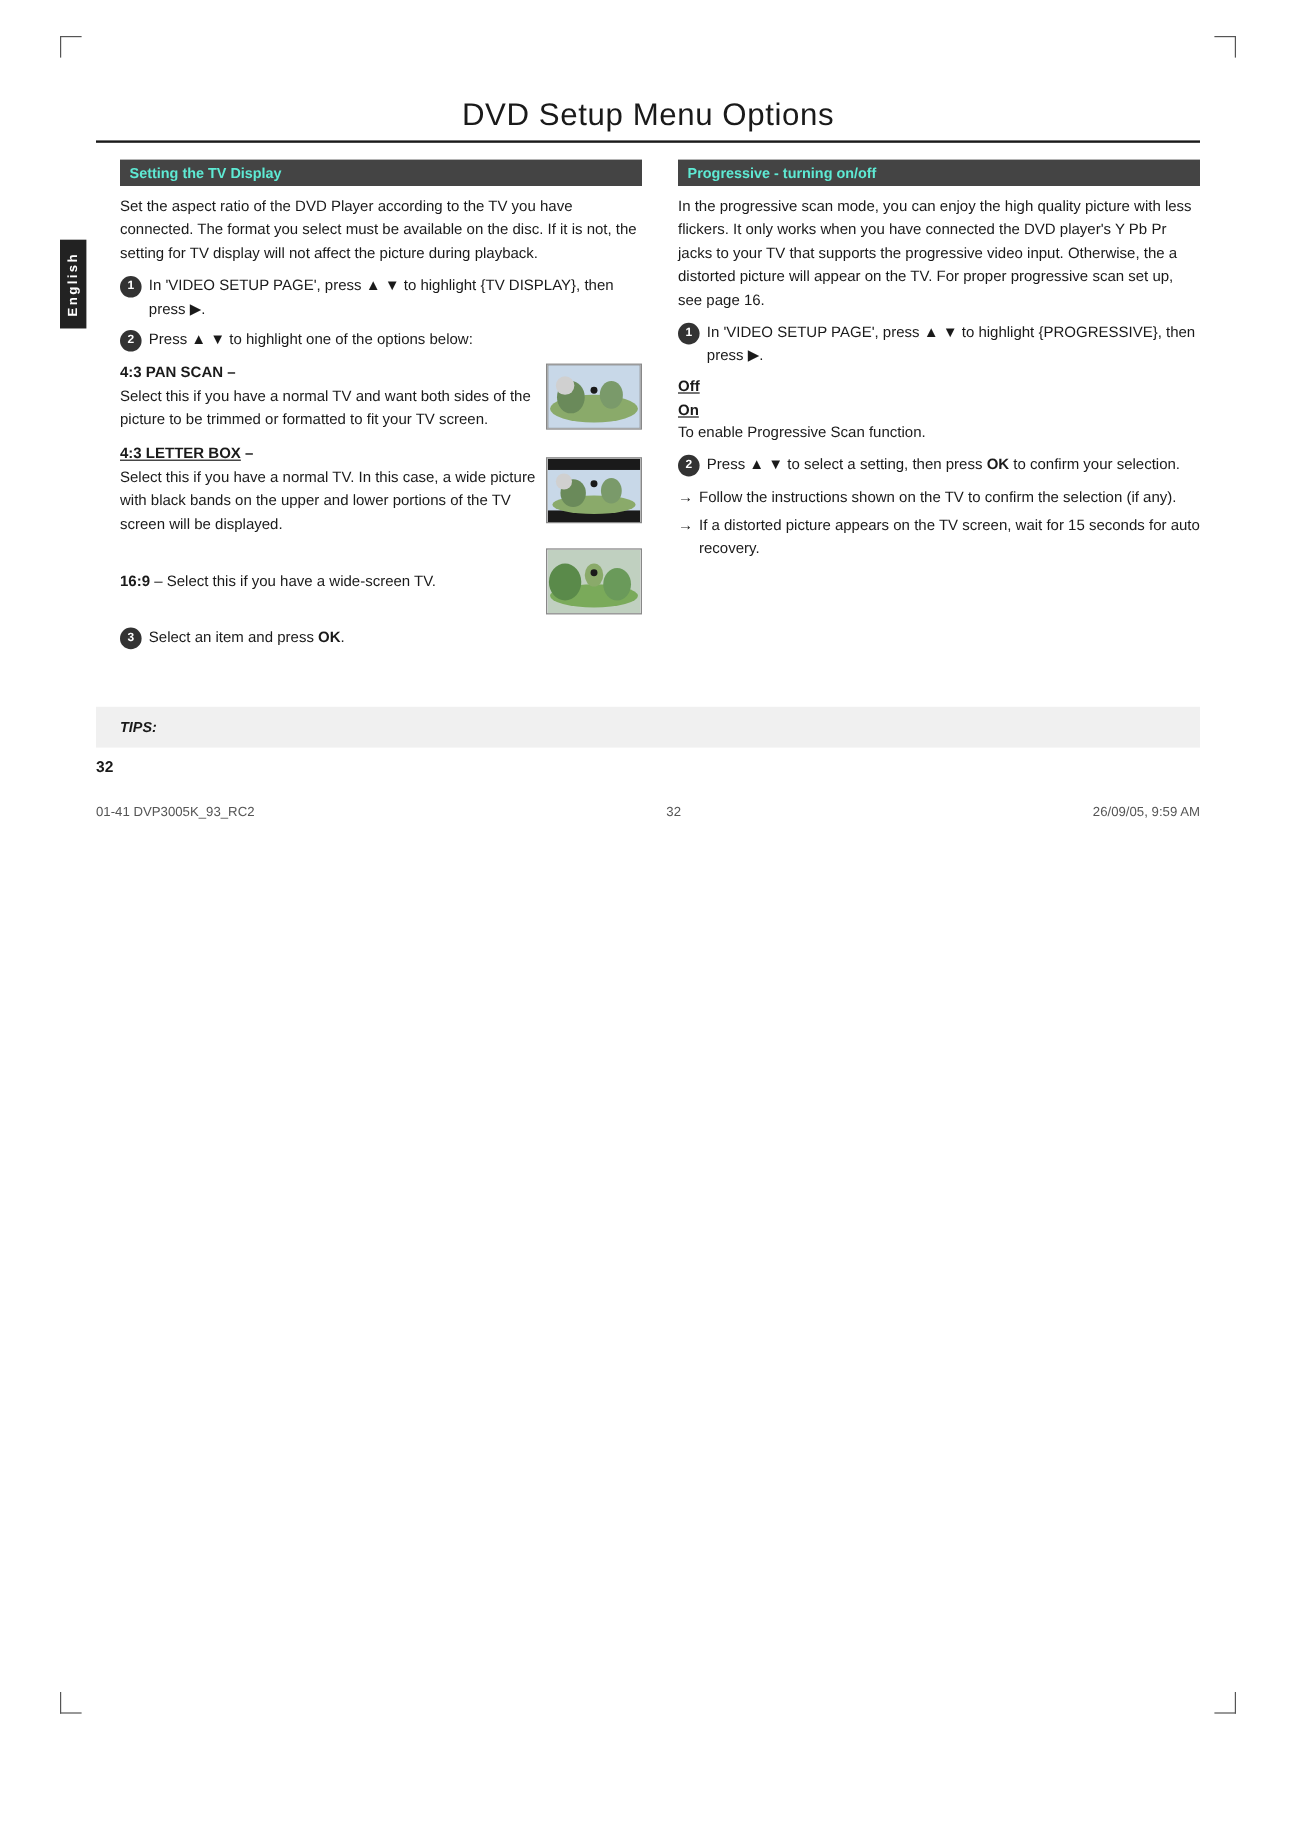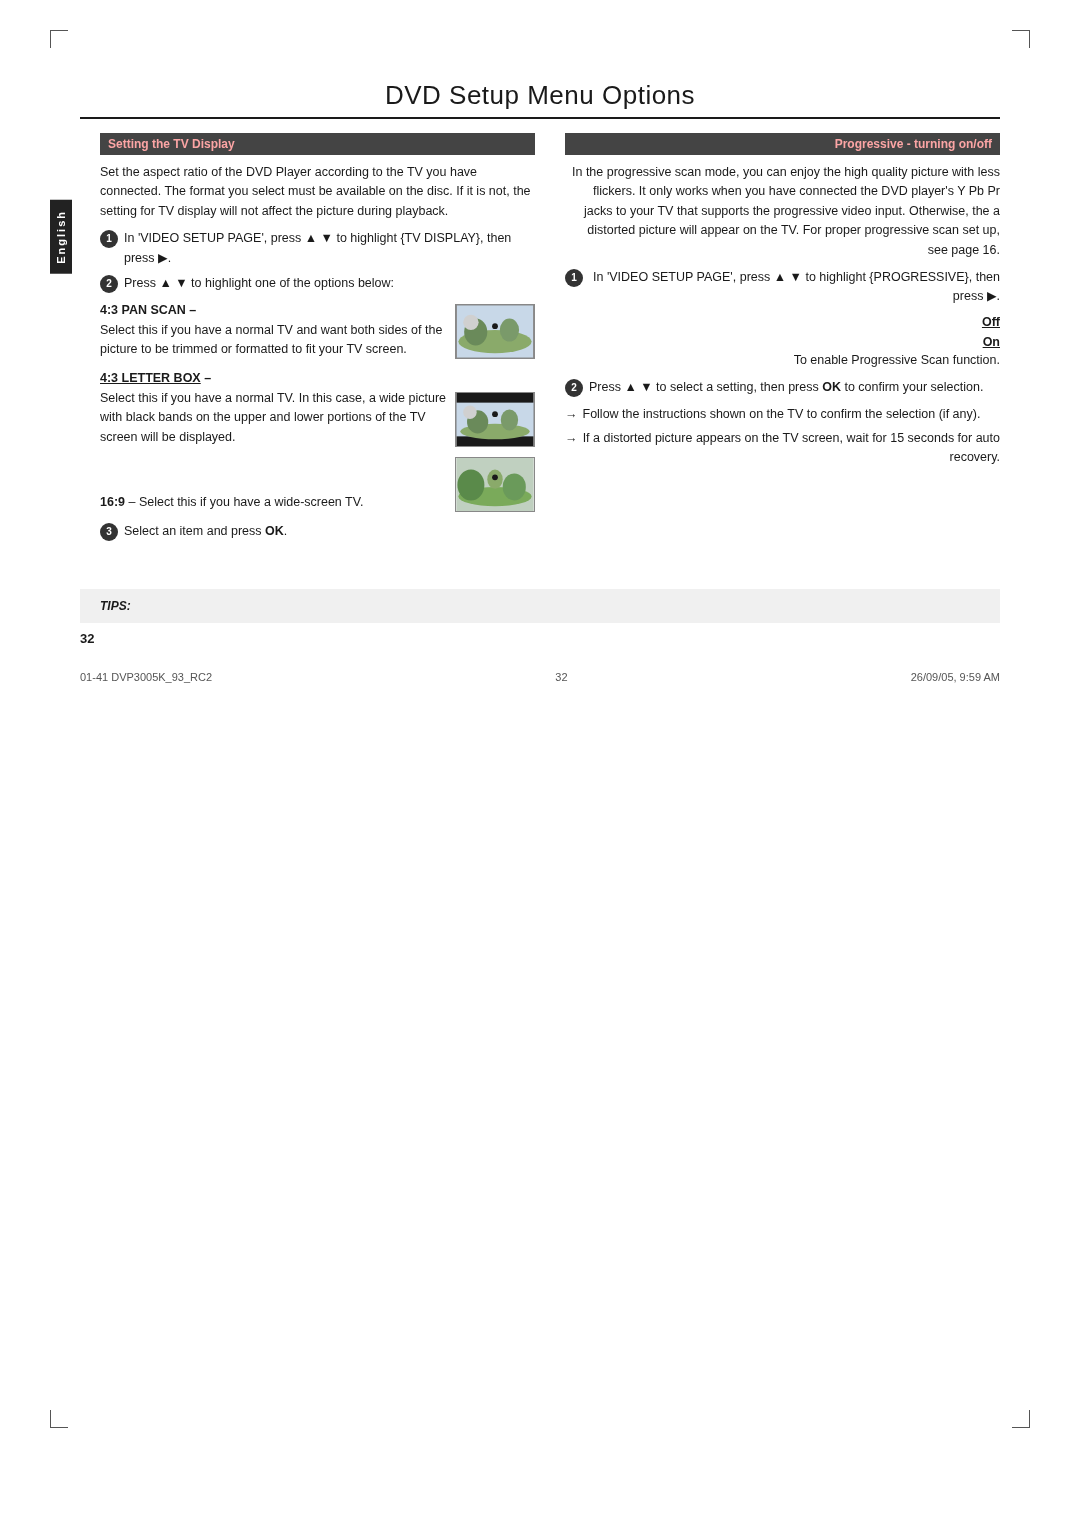--- a/index.html
+++ b/index.html
@@ -65,26 +65,26 @@
       letter-spacing: 2px;
     }
 
     
     .content-cols {
       display: flex;
       gap: 30px;
       margin-left: 20px;
     }
     .col-left { flex: 1; }
-    .col-right { flex: 1; text-align: right; }
+    .col-right { flex: 1; }
 
     
     .section-header {
       background: #444;
-      color: #fca5a5;
+      color: #5eead4;
       font-size: 12px;
       font-weight: bold;
       padding: 4px 8px;
       margin-bottom: 8px;
     }
 
     
     .body-text {
       font-size: 12.5px;
       line-height: 1.55;
@@ -129,21 +129,21 @@
       align-items: flex-start;
     }
     .arrow-symbol {
       margin-right: 5px;
       flex-shrink: 0;
     }
 
     
     .option-block {
       display: flex;
-      align-items: flex-end;
+      align-items: center;
       margin-bottom: 10px;
       gap: 8px;
     }
     .option-text { flex: 1; font-size: 12.5px; line-height: 1.55; }
     .option-image {
       width: 80px;
       height: 55px;
       border: 1px solid #888;
       background: #e8e8e8;
       flex-shrink: 0;

